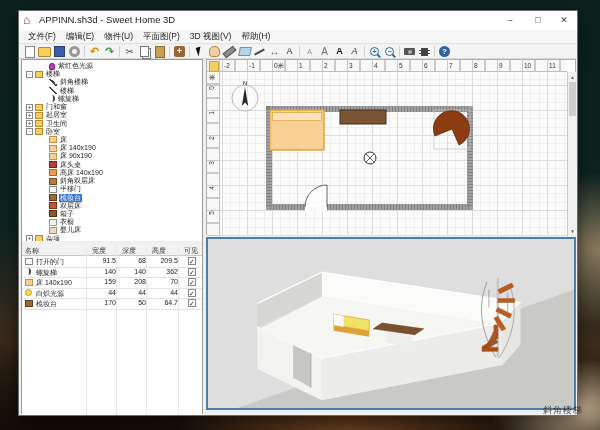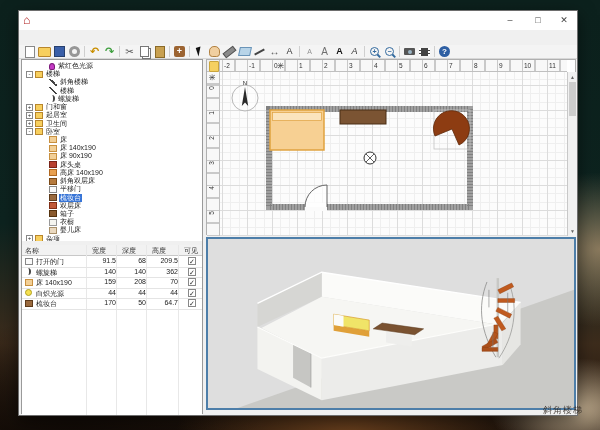--- a/index.html
+++ b/index.html
@@ -104,25 +104,34 @@
   #view3d{left:187px;top:226px;width:370px;height:173px;background:#dedede;border:2px solid #4d7ea9;box-sizing:border-box;}
   #watermark{left:543px;top:404px;font-size:9px;color:rgba(42,34,27,.85);letter-spacing:1px;text-shadow:0 0 2px rgba(255,255,255,.18);}
 </style>
 </head>
 <body>
 
 <div id="win" class="abs">
 
   <div id="titlebar" class="abs">
     <span id="appicon" class="abs">⌂</span>
+    <span id="title" class="abs">APPINN.sh3d - Sweet Home 3D</span>
     <div id="btn-min" class="abs winbtn">–</div>
     <div id="btn-max" class="abs winbtn">□</div>
     <div id="btn-close" class="abs winbtn">✕</div>
   </div>
 
+  <div id="menubar" class="abs">
+      <span class="mitem">文件(F)</span>
+      <span class="mitem">编辑(E)</span>
+      <span class="mitem">物件(U)</span>
+      <span class="mitem">平面图(P)</span>
+      <span class="mitem">3D 视图(V)</span>
+      <span class="mitem">帮助(H)</span>
+    </div>
 
   <div id="toolbar" class="abs">
       <div class="tbtn">
         <span class="ici ic-page"></span>
       </div>
       <div class="tbtn">
         <span class="ici ic-folder"></span>
       </div>
       <div class="tbtn">
         <span class="ici ic-save"></span>

